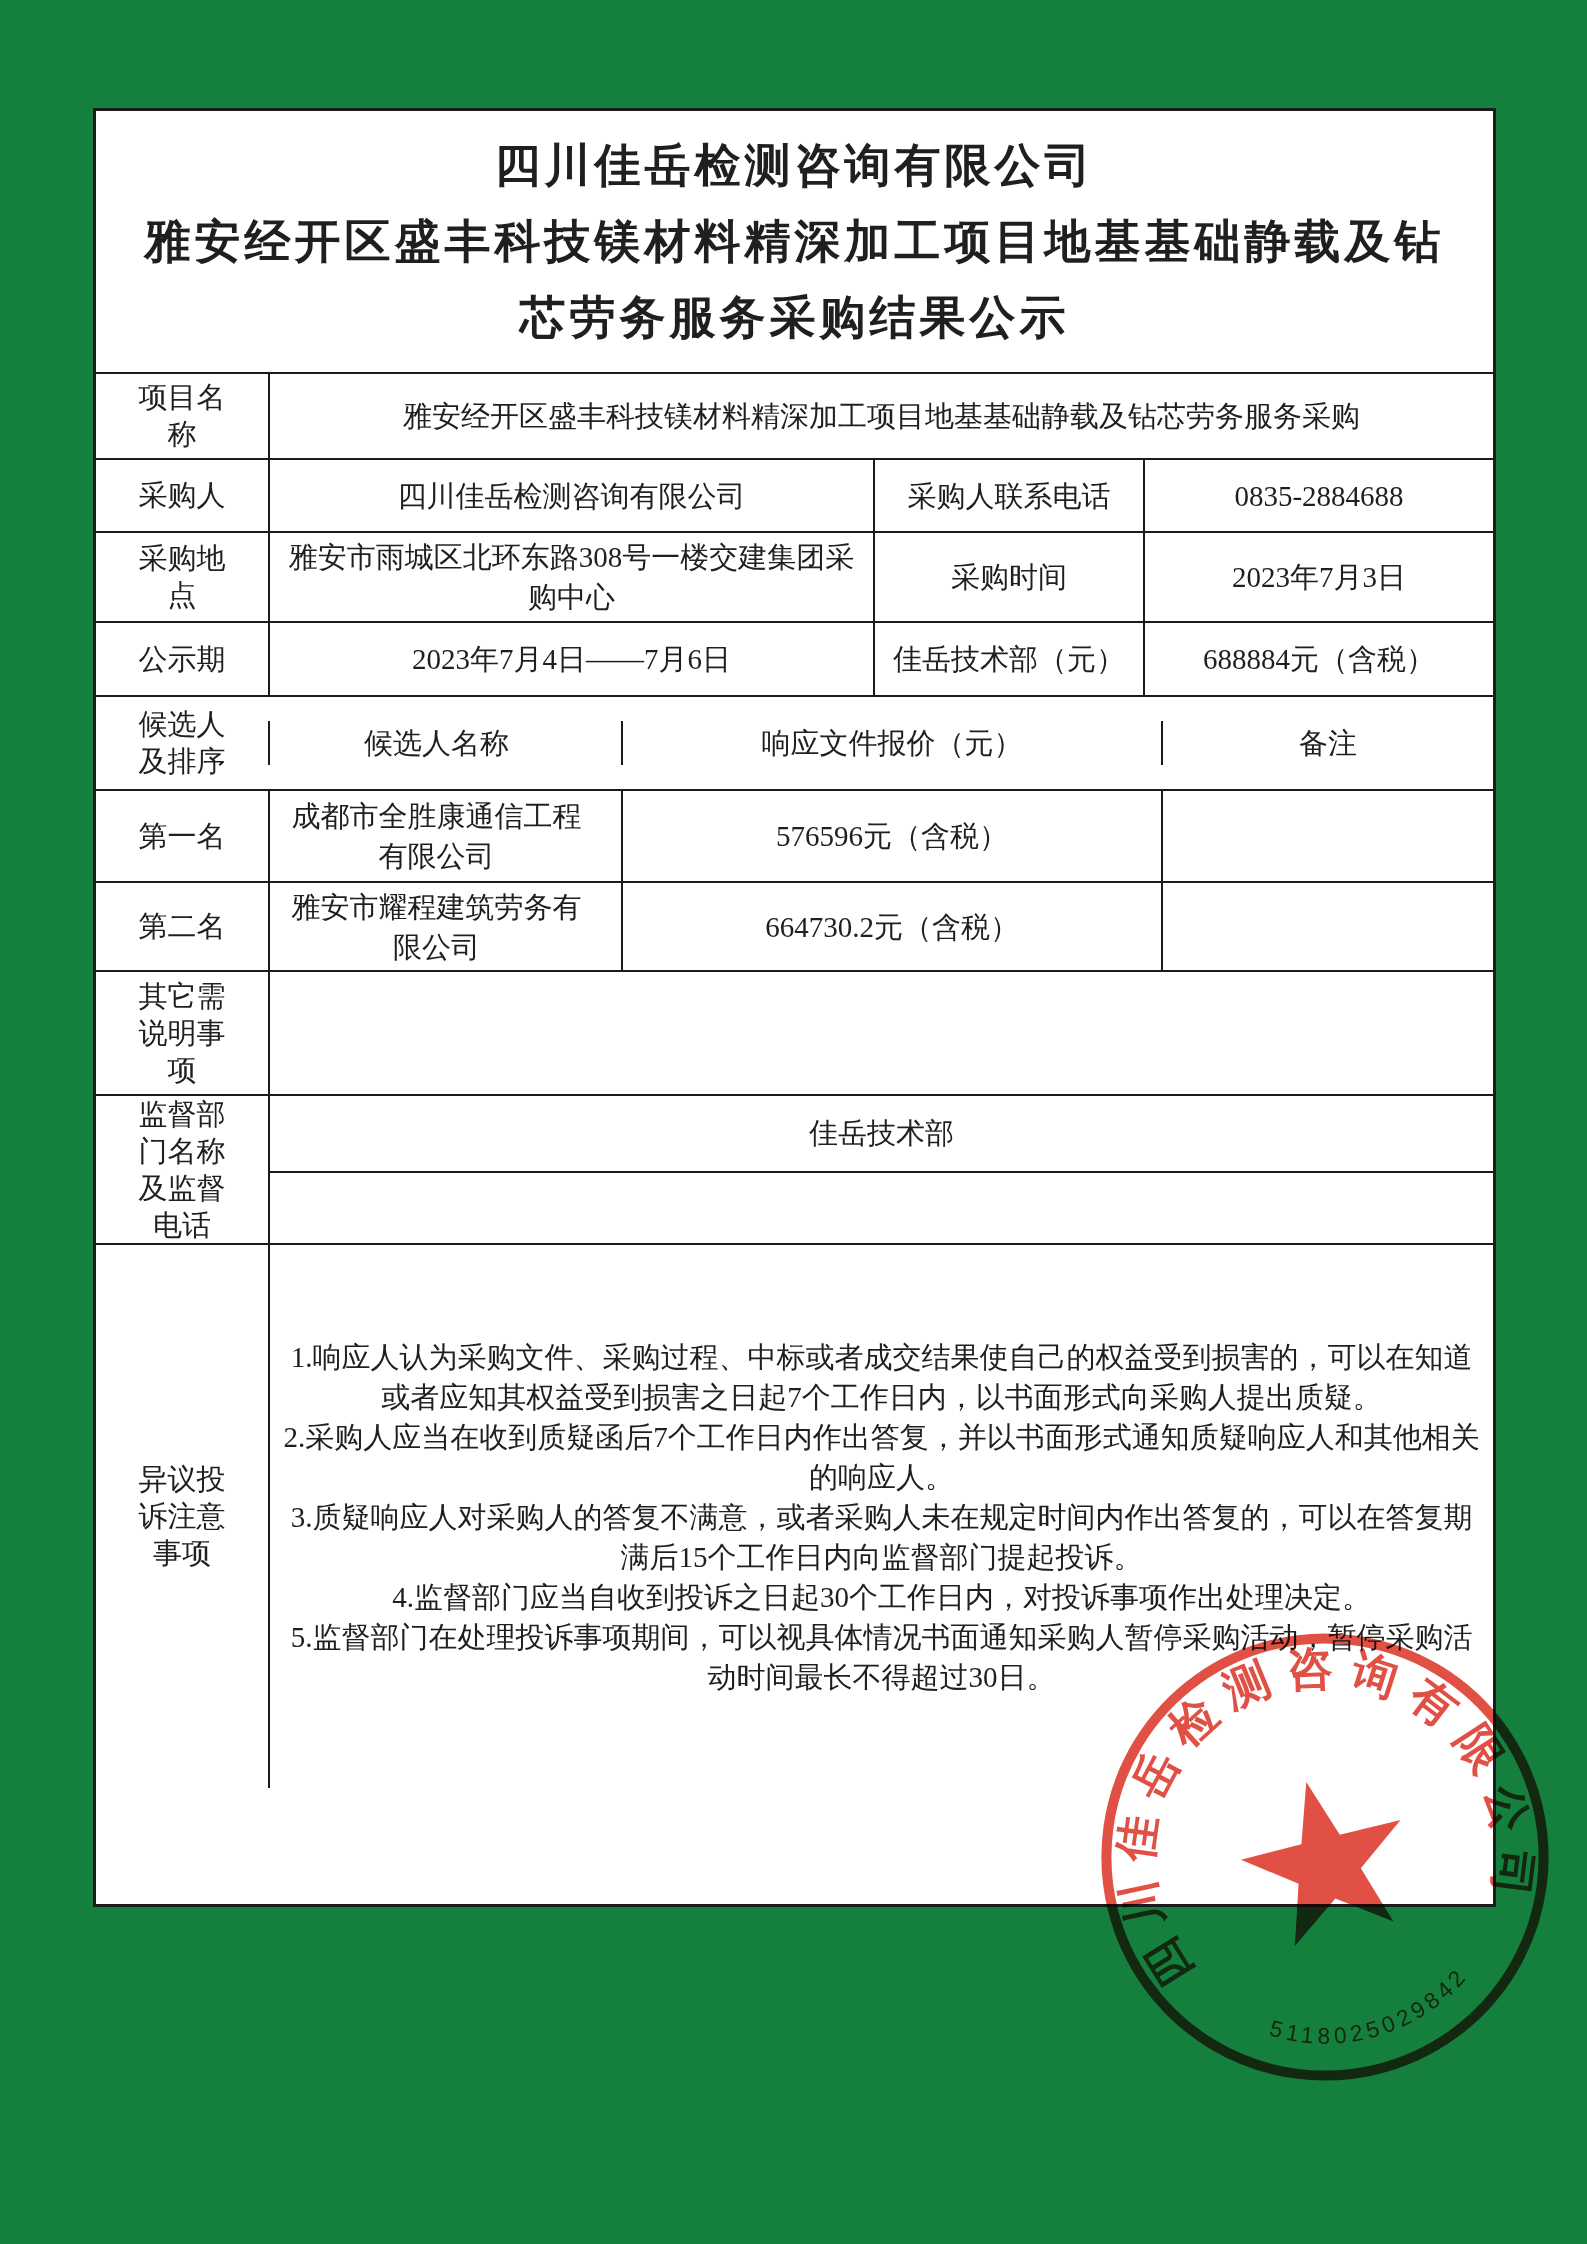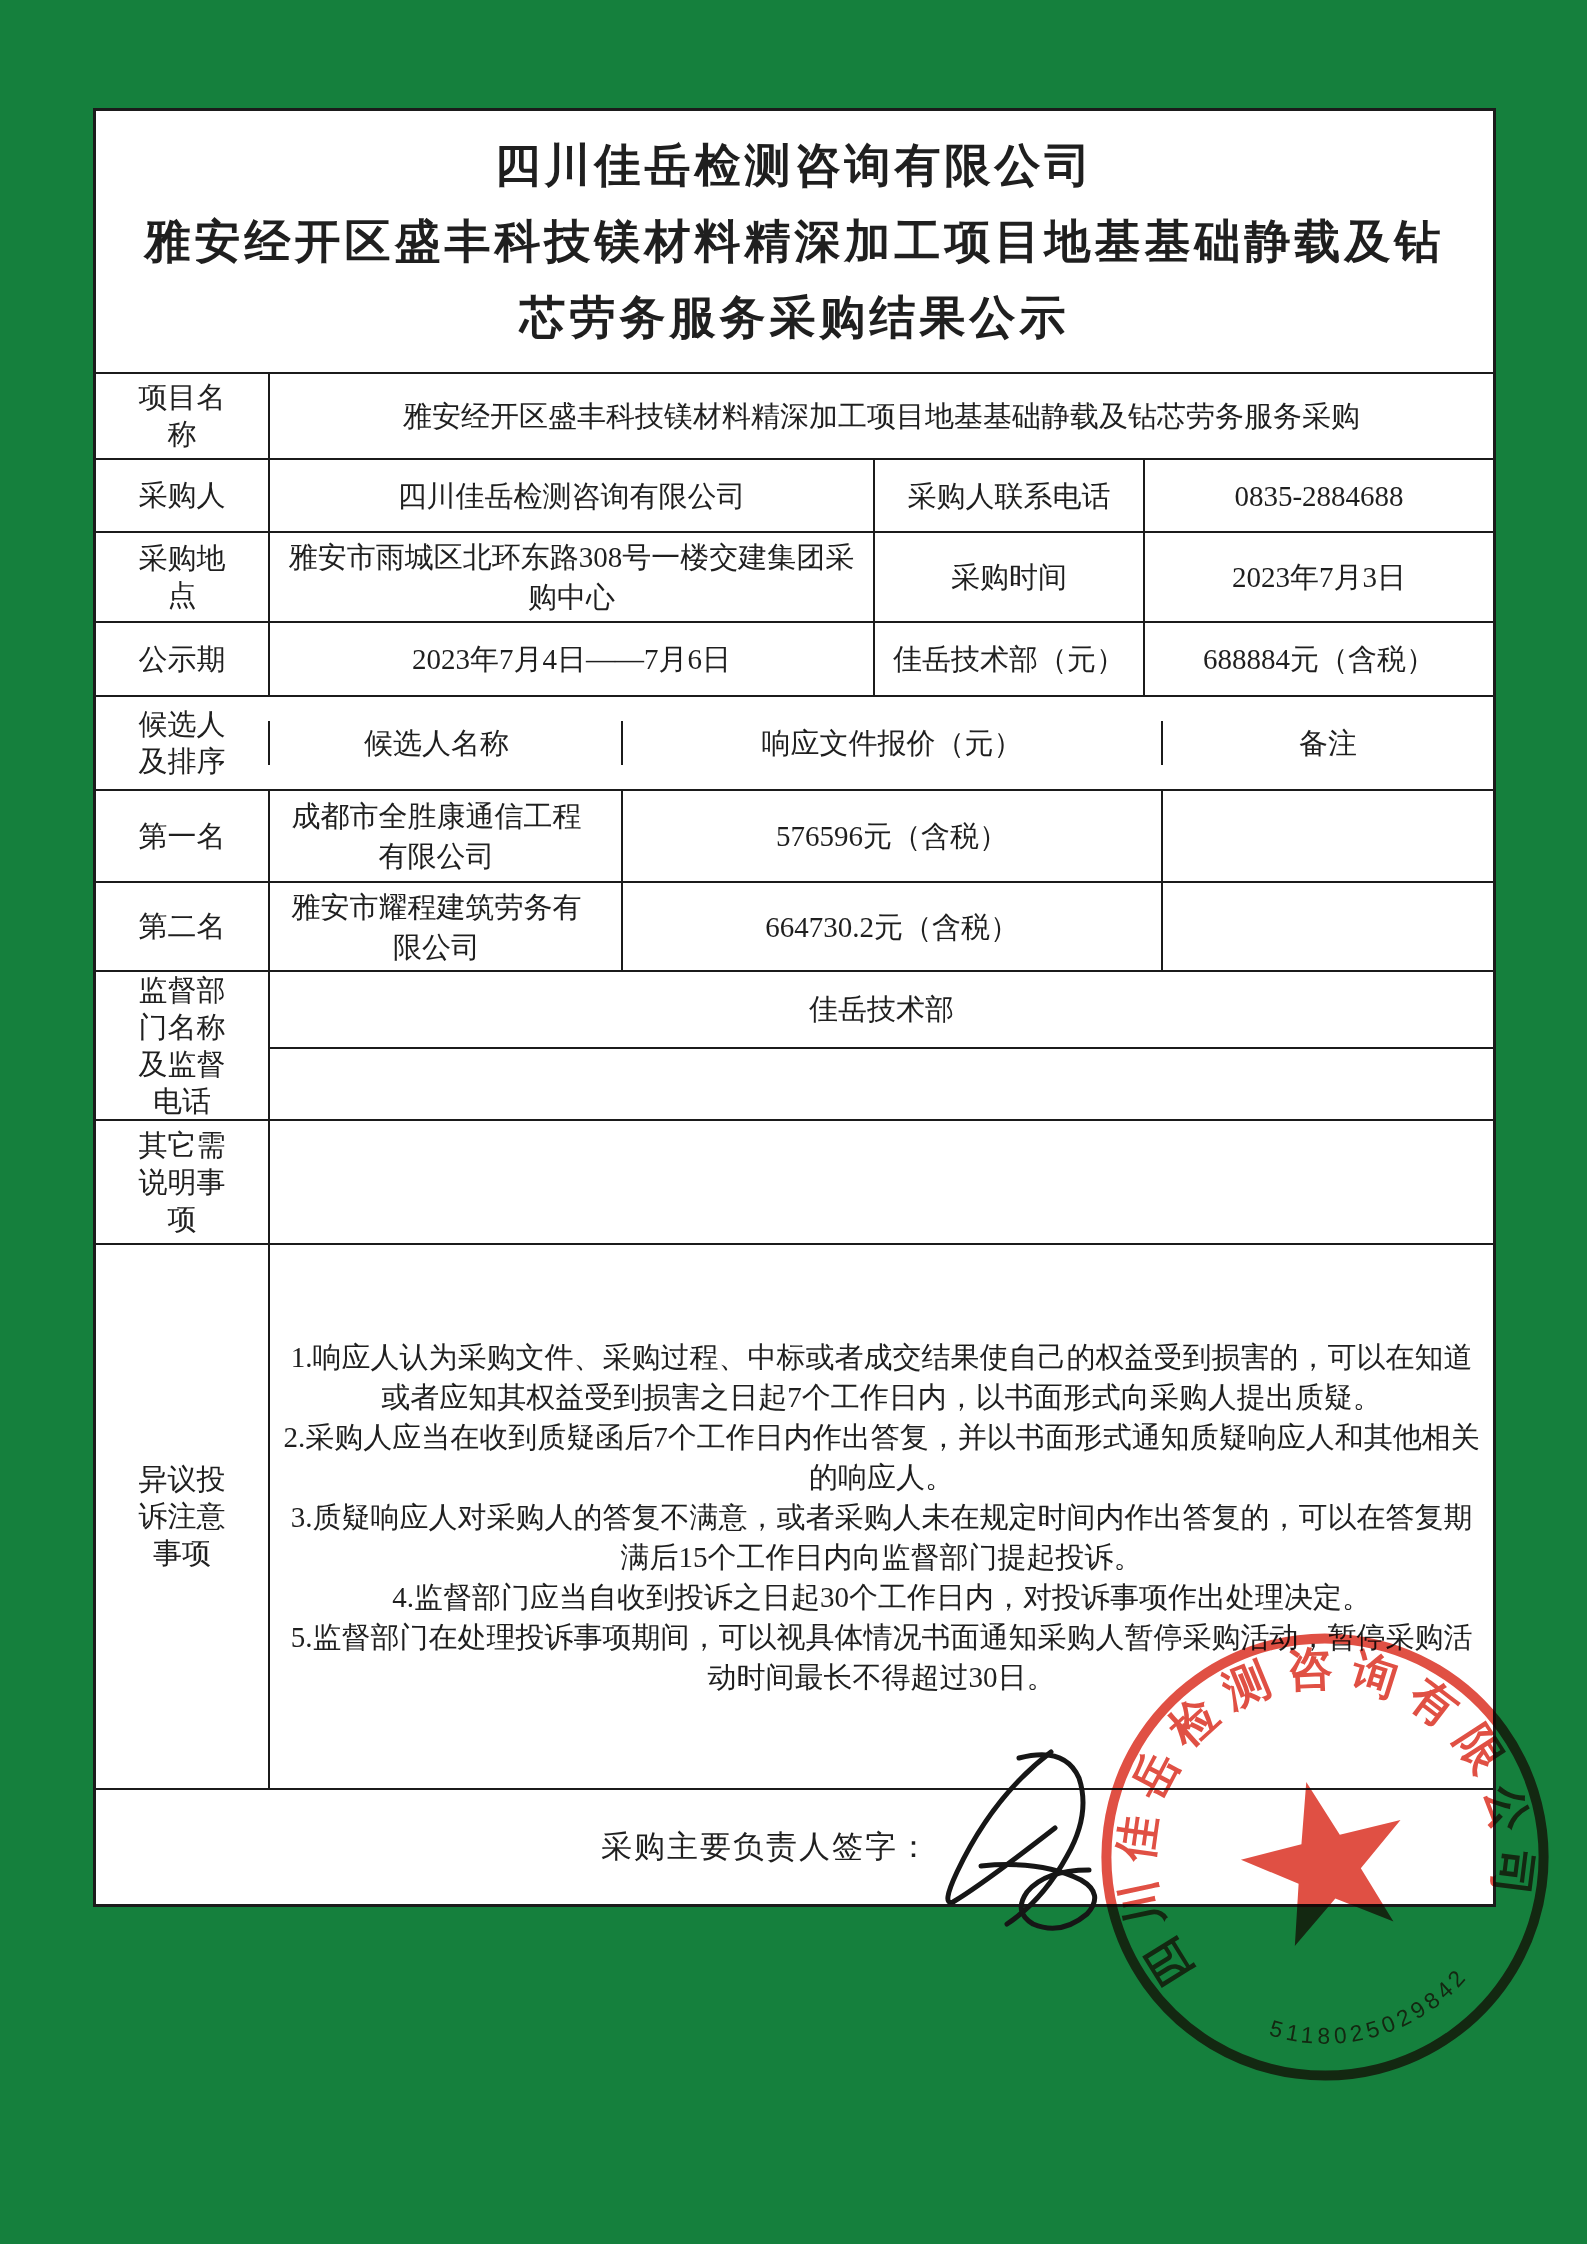--- a/index.html
+++ b/index.html
@@ -129,61 +129,51 @@
       <div class="cell grow"></div>
     </div>
 
     <div class="row h89">
       <div class="cell label">第二名</div>
       <div class="cell w335">雅安市耀程建筑劳务有限公司</div>
       <div class="cell w540">664730.2元（含税）</div>
       <div class="cell grow"></div>
     </div>
 
+    <div class="row h124">
+      <div class="cell label">其它需
+说明事
+项</div>
+      <div class="cell grow"></div>
+    </div>
+
     <div class="row h149">
       <div class="cell label">监督部
 门名称
 及监督
 电话</div>
       <div class="split">
         <div class="sub top">佳岳技术部</div>
         <div class="sub bot"></div>
       </div>
-    </div>
-
-    <div class="row h124">
-      <div class="cell label">其它需
-说明事
-项</div>
-      <div class="cell grow"></div>
     </div>
 
     <div class="row h545">
       <div class="cell label">异议投
 诉注意
 事项</div>
       <div class="notice-cell">
         <p>1.响应人认为采购文件、采购过程、中标或者成交结果使自己的权益受到损害的，可以在知道或者应知其权益受到损害之日起7个工作日内，以书面形式向采购人提出质疑。</p>
         <p>2.采购人应当在收到质疑函后7个工作日内作出答复，并以书面形式通知质疑响应人和其他相关的响应人。</p>
         <p>3.质疑响应人对采购人的答复不满意，或者采购人未在规定时间内作出答复的，可以在答复期满后15个工作日内向监督部门提起投诉。</p>
         <p>4.监督部门应当自收到投诉之日起30个工作日内，对投诉事项作出处理决定。</p>
         <p>5.监督部门在处理投诉事项期间，可以视具体情况书面通知采购人暂停采购活动，暂停采购活动时间最长不得超过30日。</p>
       </div>
     </div>
 
-    <div class="row grow sig-row">
-      <span class="sig-label">采购主要负责人签字：</span>
-      <svg class="sig-svg" viewBox="0 0 220 212">
-        <g fill="none" stroke="#161616" stroke-width="5" stroke-linecap="round" stroke-linejoin="round">
-          <path d="M 128 8 Q 70 52 34 128 Q 18 162 30 158 Q 60 140 132 84"></path>
-          <path d="M 96 14 Q 142 2 156 34 Q 168 70 144 112 Q 120 156 84 180"></path>
-          <path d="M 58 122 Q 118 116 158 136 Q 182 150 164 170 Q 138 192 110 180 Q 90 168 104 148 Q 122 126 166 126"></path>
-        </g>
-      </svg>
-    </div>
 
   </div>
 
   <svg class="stamp" viewBox="0 0 560 560">
     <defs>
       <path id="arcTop" d="M 124.4 389 A 190 190 0 1 1 435.6 389" fill="none"></path>
       <path id="arcBot" d="M 162.4 447.9 A 205 205 0 0 0 397.6 447.9" fill="none"></path>
     </defs>
     <g transform="rotate(-14 280 280)">
       <circle cx="280" cy="280" r="240" fill="none" stroke-width="11" stroke="#dc372a"></circle>

